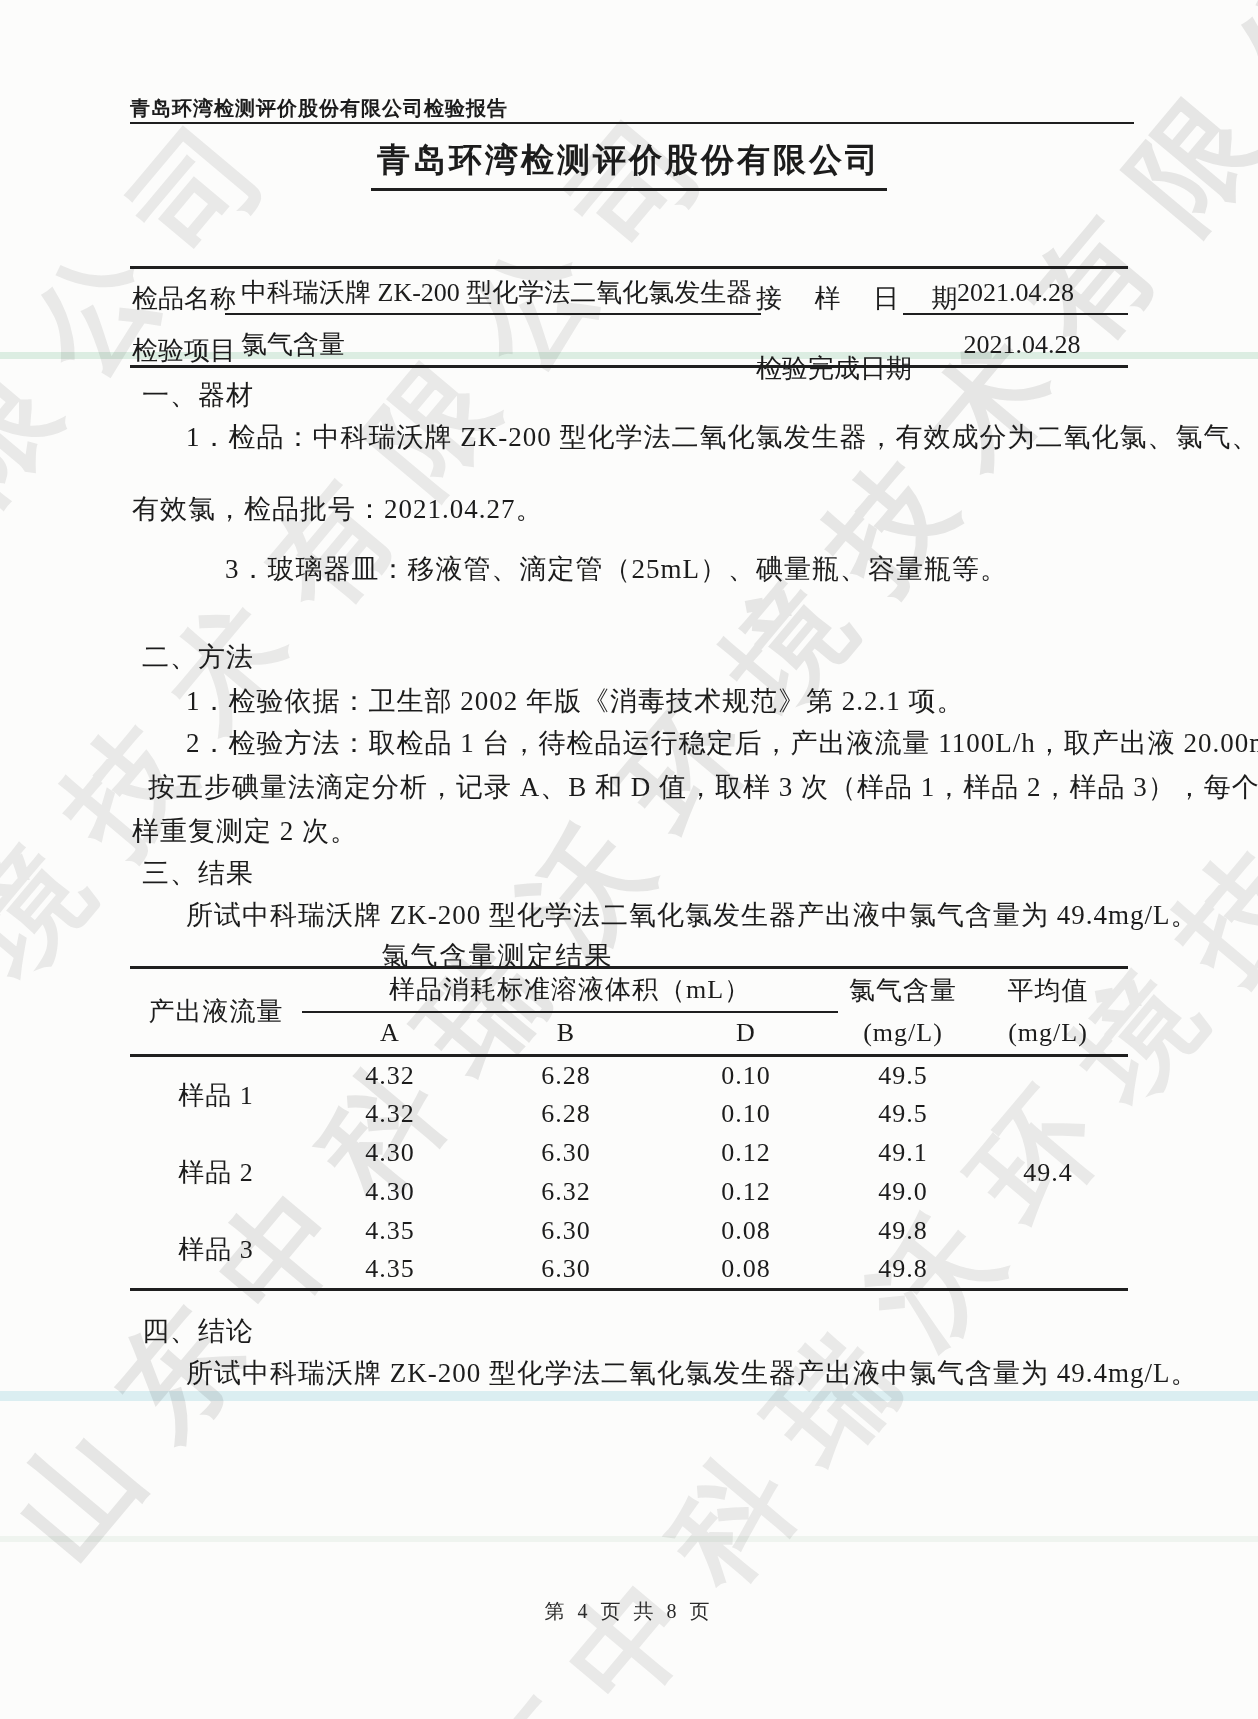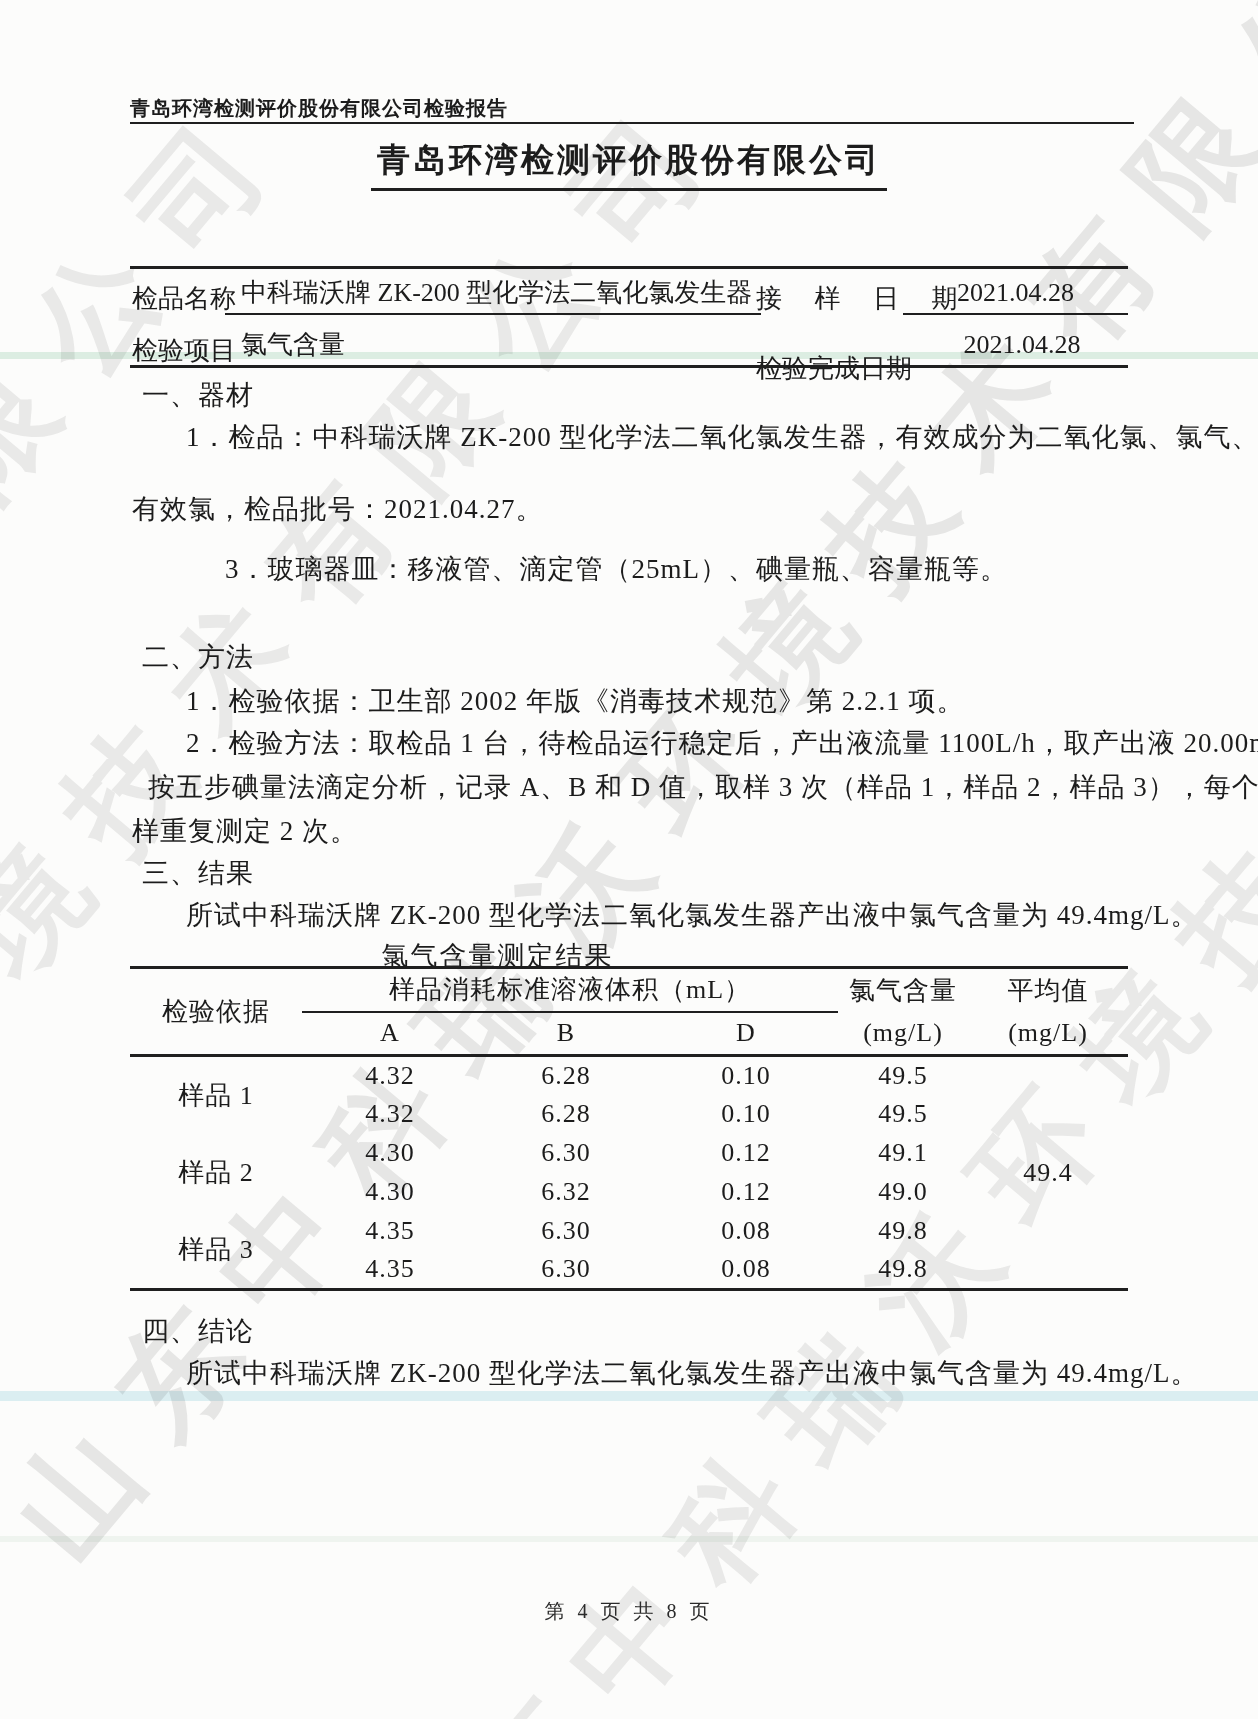--- a/index.html
+++ b/index.html
@@ -135,21 +135,21 @@
     <colgroup>
       <col style="width:172px">
         <col style="width:176px">
         <col style="width:176px">
       <col style="width:184px">
         <col style="width:130px">
         <col style="width:160px">
     </colgroup>
     <thead>
       <tr>
-        <th rowspan="2">检验依据</th>
+        <th rowspan="2">产出液流量</th>
         <th colspan="3" class="group-th">样品消耗标准溶液体积（mL）</th>
         <th>氯气含量</th>
         <th>平均值</th>
       </tr>
       <tr>
         <th>A</th>
         <th>B</th>
         <th>D</th>
         <th>(mg/L)</th>
         <th>(mg/L)</th>

